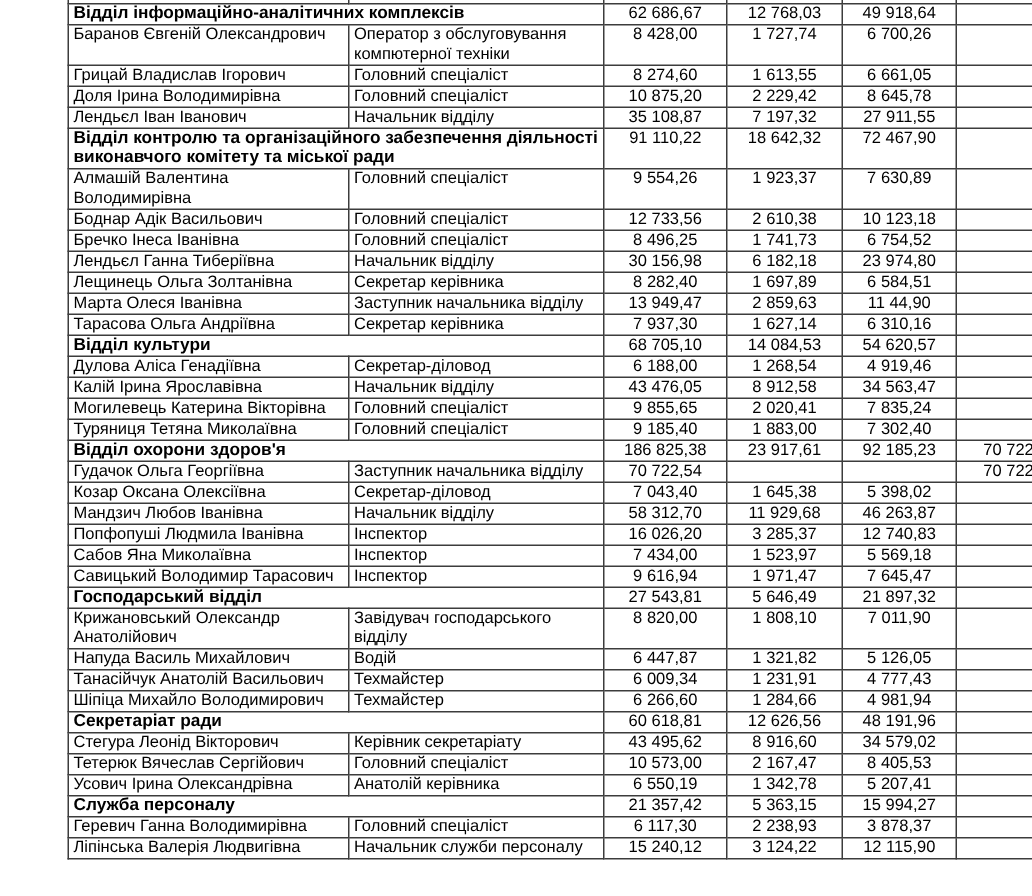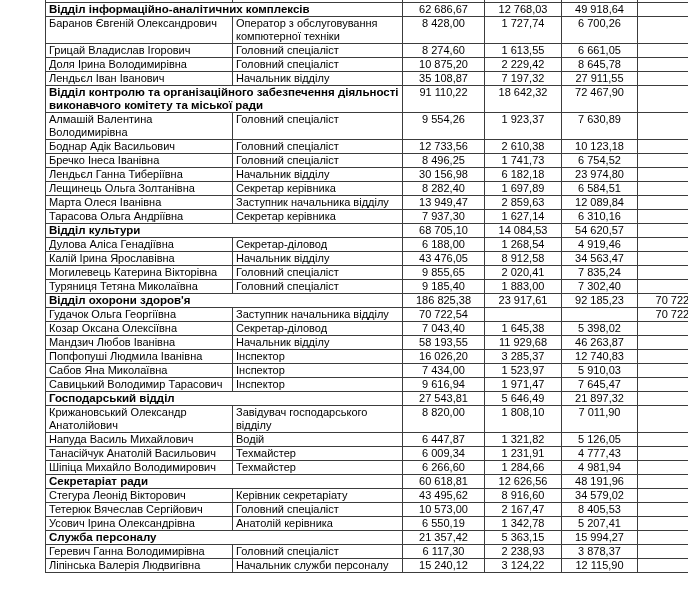--- a/index.html
+++ b/index.html
@@ -127,21 +127,21 @@
           <td class="num-cell">8 282,40</td>
           <td class="num-cell">1 697,89</td>
           <td class="num-cell">6 584,51</td>
           <td class="num-cell"></td>
         </tr>
         <tr>
           <td class="name-cell">Марта Олеся Іванівна</td>
           <td class="pos-cell">Заступник начальника відділу</td>
           <td class="num-cell">13 949,47</td>
           <td class="num-cell">2 859,63</td>
-          <td class="num-cell">12 089,84</td>
+          <td class="num-cell">11 44,90</td>
           <td class="num-cell"></td>
         </tr>
         <tr>
           <td class="name-cell">Тарасова Ольга Андріївна</td>
           <td class="pos-cell">Секретар керівника</td>
           <td class="num-cell">7 937,30</td>
           <td class="num-cell">1 627,14</td>
           <td class="num-cell">6 310,16</td>
           <td class="num-cell"></td>
         </tr>
@@ -203,39 +203,39 @@
           <td class="name-cell">Козар Оксана Олексіївна</td>
           <td class="pos-cell">Секретар-діловод</td>
           <td class="num-cell">7 043,40</td>
           <td class="num-cell">1 645,38</td>
           <td class="num-cell">5 398,02</td>
           <td class="num-cell"></td>
         </tr>
         <tr>
           <td class="name-cell">Мандзич Любов Іванівна</td>
           <td class="pos-cell">Начальник відділу</td>
-          <td class="num-cell">58 193,55</td>
+          <td class="num-cell">58 312,70</td>
           <td class="num-cell">11 929,68</td>
           <td class="num-cell">46 263,87</td>
           <td class="num-cell"></td>
         </tr>
         <tr>
           <td class="name-cell">Попфопуші Людмила Іванівна</td>
           <td class="pos-cell">Інспектор</td>
           <td class="num-cell">16 026,20</td>
           <td class="num-cell">3 285,37</td>
           <td class="num-cell">12 740,83</td>
           <td class="num-cell"></td>
         </tr>
         <tr>
           <td class="name-cell">Сабов Яна Миколаївна</td>
           <td class="pos-cell">Інспектор</td>
           <td class="num-cell">7 434,00</td>
           <td class="num-cell">1 523,97</td>
-          <td class="num-cell">5 910,03</td>
+          <td class="num-cell">5 569,18</td>
           <td class="num-cell"></td>
         </tr>
         <tr>
           <td class="name-cell">Савицький Володимир Тарасович</td>
           <td class="pos-cell">Інспектор</td>
           <td class="num-cell">9 616,94</td>
           <td class="num-cell">1 971,47</td>
           <td class="num-cell">7 645,47</td>
           <td class="num-cell"></td>
         </tr>

